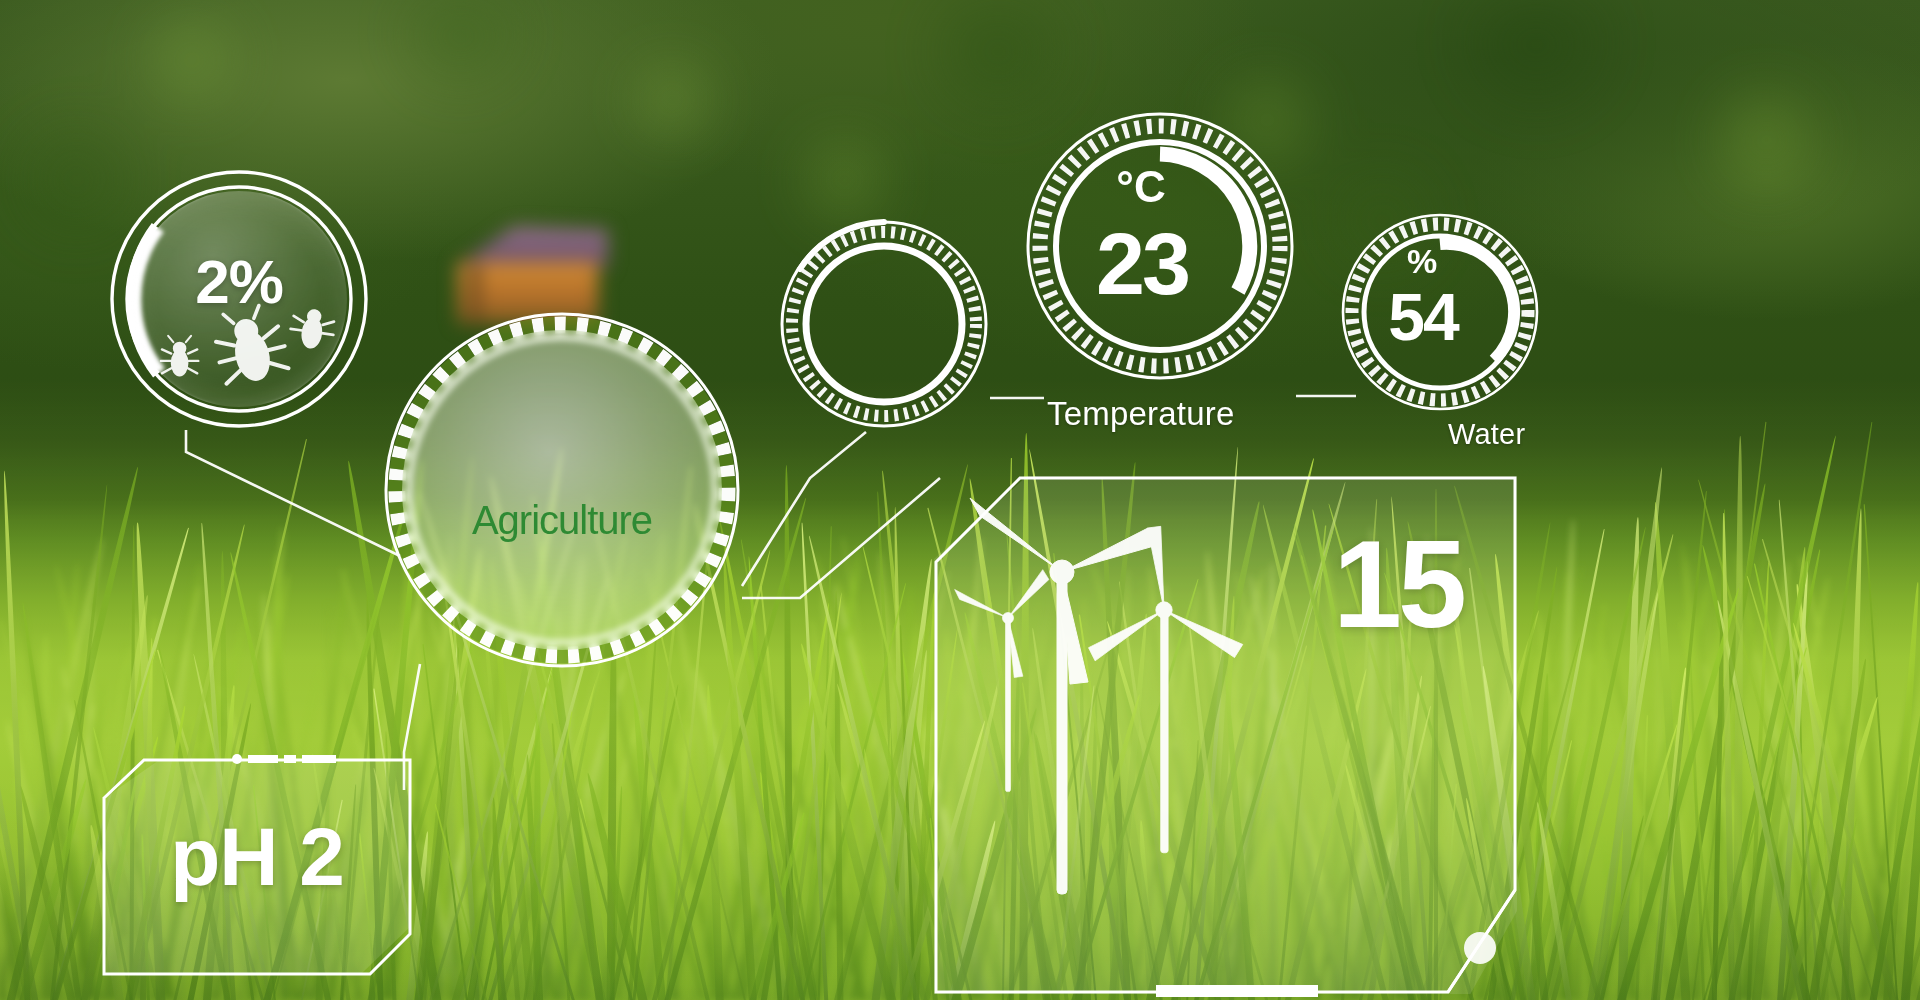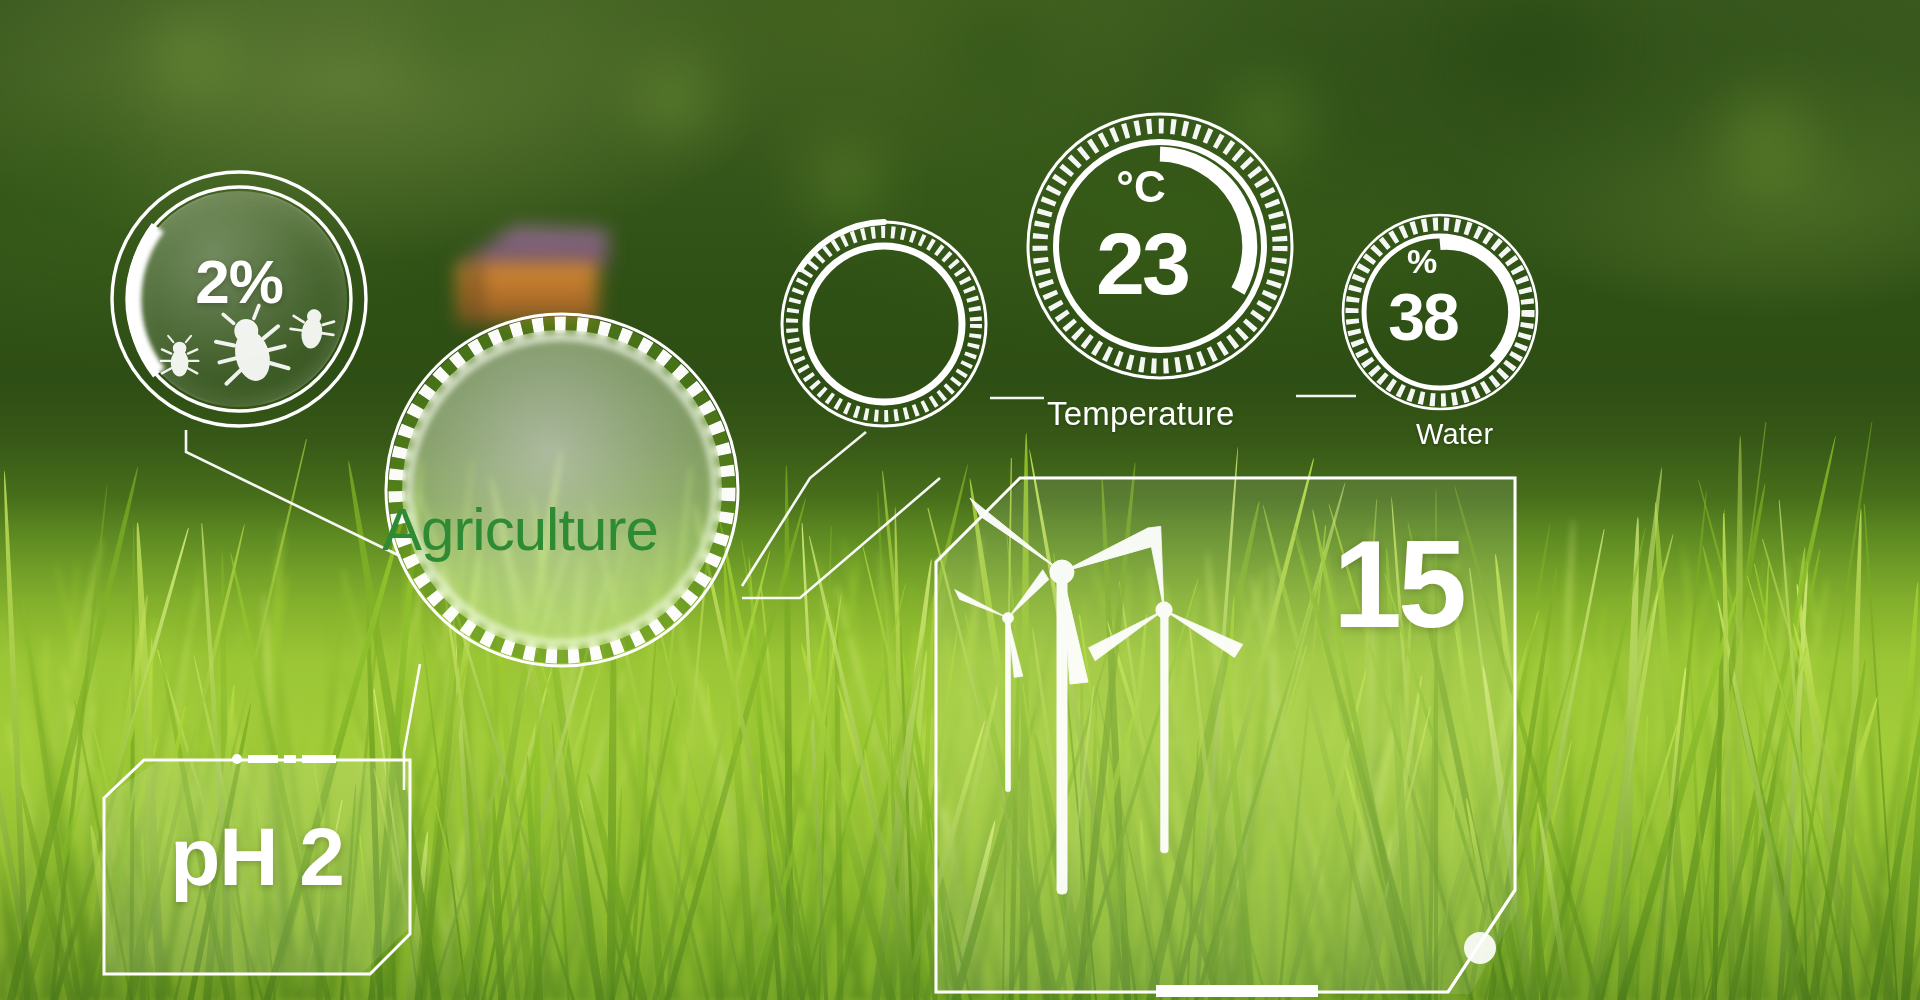--- a/index.html
+++ b/index.html
@@ -143,36 +143,36 @@
   
   #water-gauge{left:1340px;top:212px;width:200px;height:200px;}
   #water-gauge .unit{
     position:absolute;left:36px;top:30px;width:92px;text-align:center;
     font-size:34px;font-weight:700;color:#fff;
   }
   #water-gauge .value{
     position:absolute;left:18px;top:72px;width:130px;text-align:center;
     font-size:66px;font-weight:700;color:#fff;letter-spacing:-2px;line-height:1;
   }
-  #water-label{left:1416px;top:418px;font-size:29px;}
+  #water-label{left:1448px;top:418px;font-size:29px;}
 
   
   #hub{left:382px;top:310px;width:360px;height:360px;}
   #hub .disc{
     position:absolute;left:20px;top:20px;width:320px;height:320px;border-radius:50%;
     background:radial-gradient(circle at 46% 38%, rgba(255,255,255,.58) 0%, rgba(245,255,225,.46) 40%, rgba(225,248,190,.40) 70%, rgba(214,242,175,.42) 100%);
     backdrop-filter:blur(3px);
   }
   #hub .t-smart{
     position:absolute;left:0;top:106px;width:360px;text-align:center;
     font-size:74px;font-weight:700;color:#137a1d;letter-spacing:-2px;line-height:1;
   }
   #hub .t-agri{
-    position:absolute;left:0;top:190px;width:360px;text-align:left;
-    font-size:60px;font-weight:400;color:#2e8a33;letter-spacing:-1px;line-height:1;
+    position:absolute;left:0;top:190px;width:360px;text-align:center;
+    font-size:40px;font-weight:400;color:#2e8a33;letter-spacing:-1px;line-height:1;
   }
 
   
   #ph-panel{left:96px;top:752px;width:322px;height:230px;}
   #ph-panel .glass{
     position:absolute;inset:8px;
     background:rgba(255,255,255,.12);
     clip-path:polygon(0 18%,18% 0,100% 0,100% 78%,84% 100%,0 100%);
   }
   #ph-panel .value{
@@ -972,21 +972,21 @@
   <div class="label" id="temp-label">Temperature</div>
 
   <div class="hud" id="water-gauge">
     <svg width="200" height="200" viewBox="0 0 200 200">
       <circle cx="100" cy="100" r="97" fill="none" stroke="#ffffff" stroke-width="2.6"></circle>
       <circle cx="100" cy="100" r="76" fill="none" stroke="#ffffff" stroke-width="5"></circle>
       <circle cx="100" cy="100" r="88" fill="none" stroke="#ffffff" stroke-width="13" stroke-dasharray="5 6" opacity="0.95"></circle>
       <path d="M 100 32 A 68 68 0 0 1 154 148" fill="none" stroke="#ffffff" stroke-width="12" stroke-linecap="butt"></path>
     </svg>
     <div class="unit">%</div>
-    <div class="value">38</div>
+    <div class="value">54</div>
   </div>
   <div class="label" id="water-label">Water</div>
 
   <div class="hud" id="hub">
     <div class="disc"></div>
     <svg width="360" height="360" viewBox="0 0 360 360">
       <circle cx="180" cy="180" r="176" fill="none" stroke="#ffffff" stroke-width="3"></circle>
       <circle cx="180" cy="180" r="152" fill="none" stroke="#ffffff" stroke-width="4"></circle>
       <circle cx="180" cy="180" r="165" fill="none" stroke="#ffffff" stroke-width="17" stroke-dasharray="11 11" opacity="0.98"></circle>
       <circle cx="180" cy="180" r="165" fill="none" stroke="#5f8f1c" stroke-width="17" stroke-dasharray="11 11" stroke-dashoffset="11" opacity="0.55"></circle>

